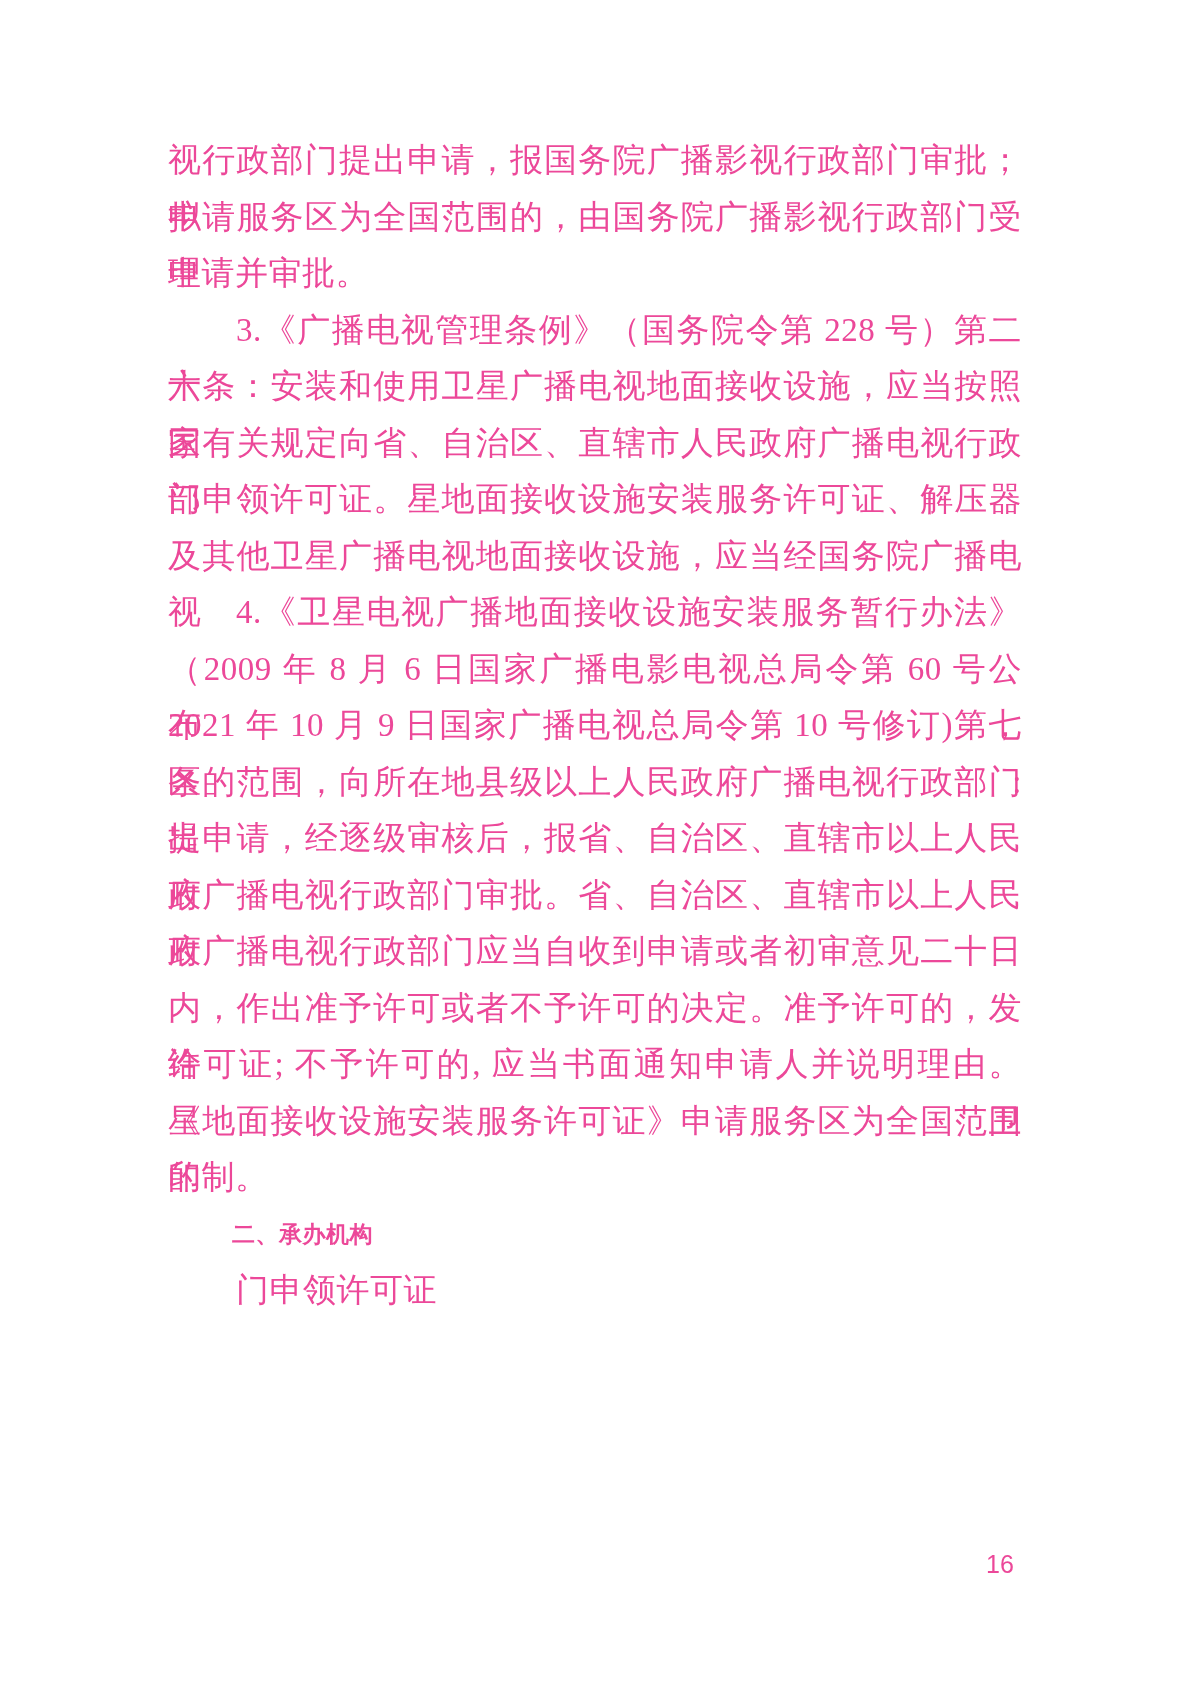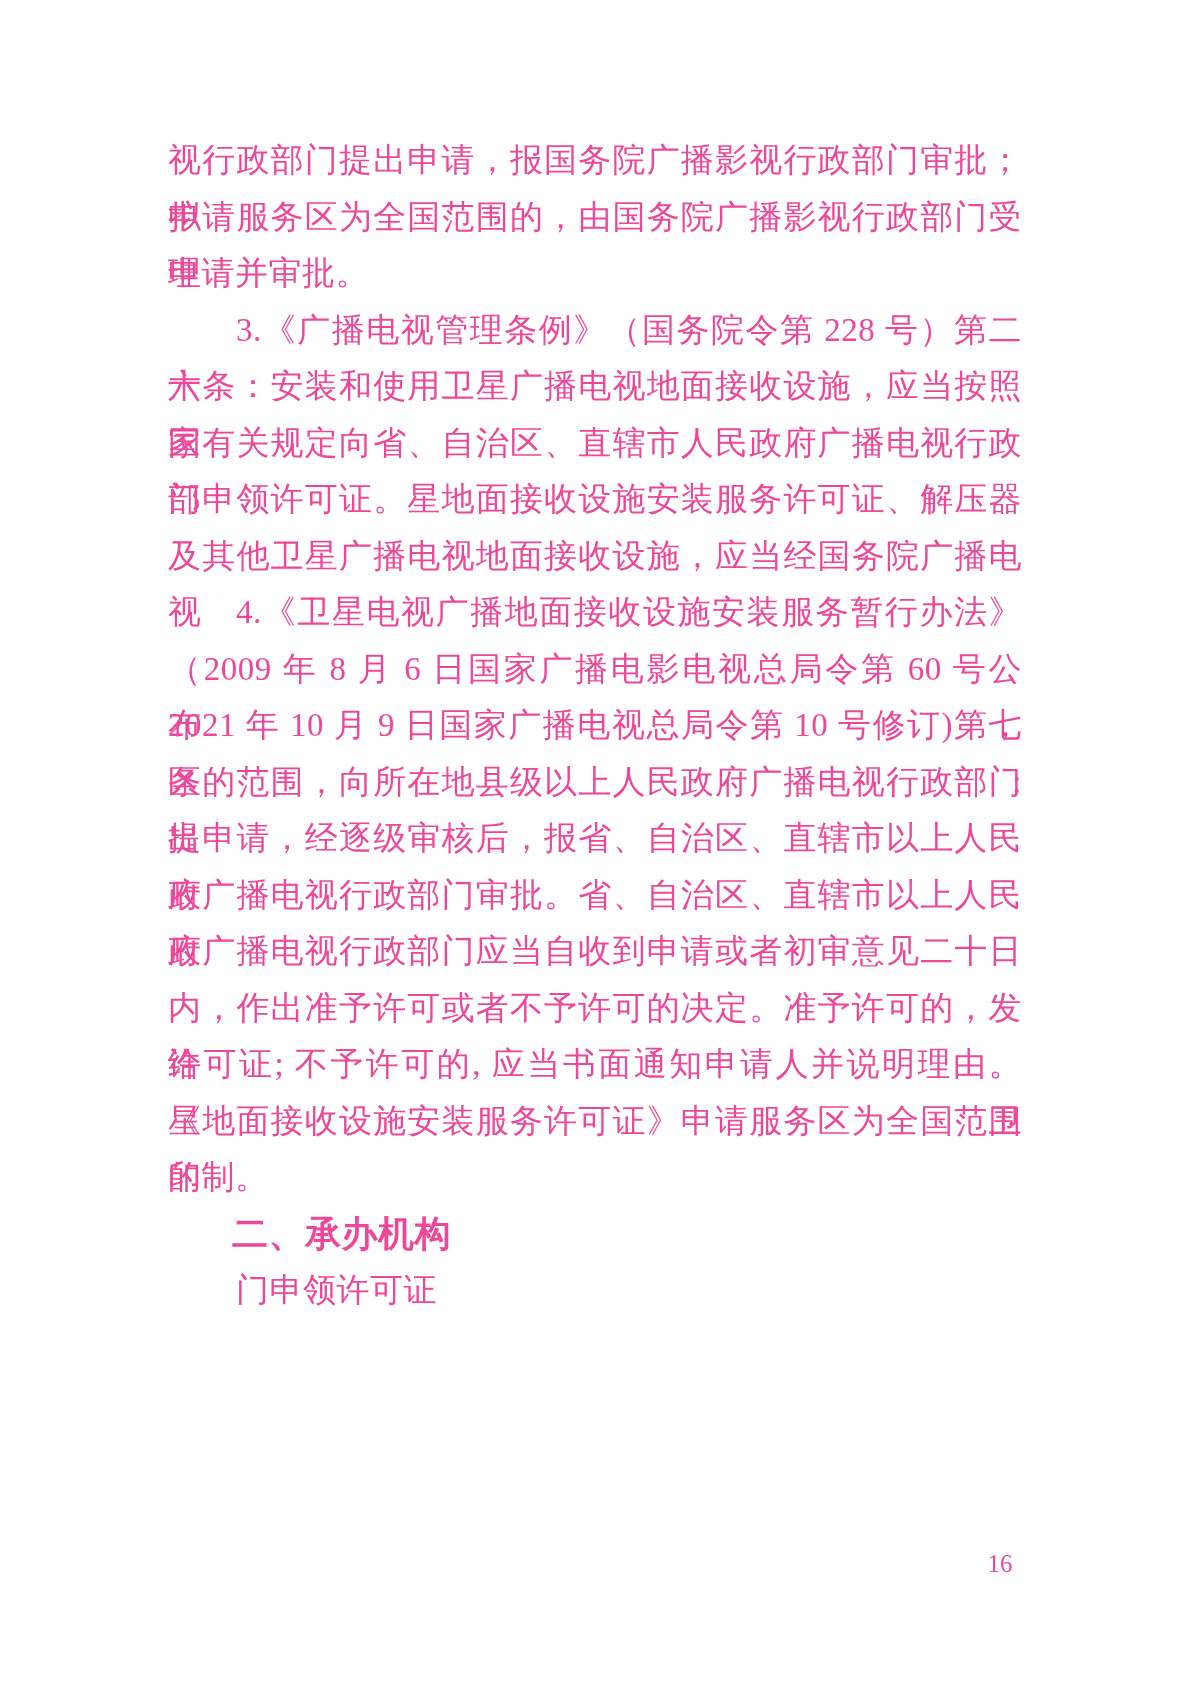--- a/index.html
+++ b/index.html
@@ -32,31 +32,31 @@
     text-align: justify;
     text-align-last: justify;
     text-justify: inter-character;
   }
   .indent {
     text-indent: 68px;
   }
   .heading {
     font-family: "Liberation Sans", "DejaVu Sans", sans-serif;
     font-weight: bold;
-    font-size: 36px;
+    font-size: 23px;
     text-indent: 64px;
   }
   .page-num {
     position: absolute;
     left: 978px;
     top: 1550px;
     width: 44px;
     font-size: 25px;
     text-align: center;
-    font-family: Liberation Serif, serif;
+    font-family: Liberation Sans, sans-serif;
   }
 </style>
 </head>
 <body>
 
 <div class="page">
   <div class="content">
 
   <div class="line just">视行政部门提出申请，报国务院广播影视行政部门审批；拟</div>
       <div class="line just">申请服务区为全国范围的，由国务院广播影视行政部门受理</div>

